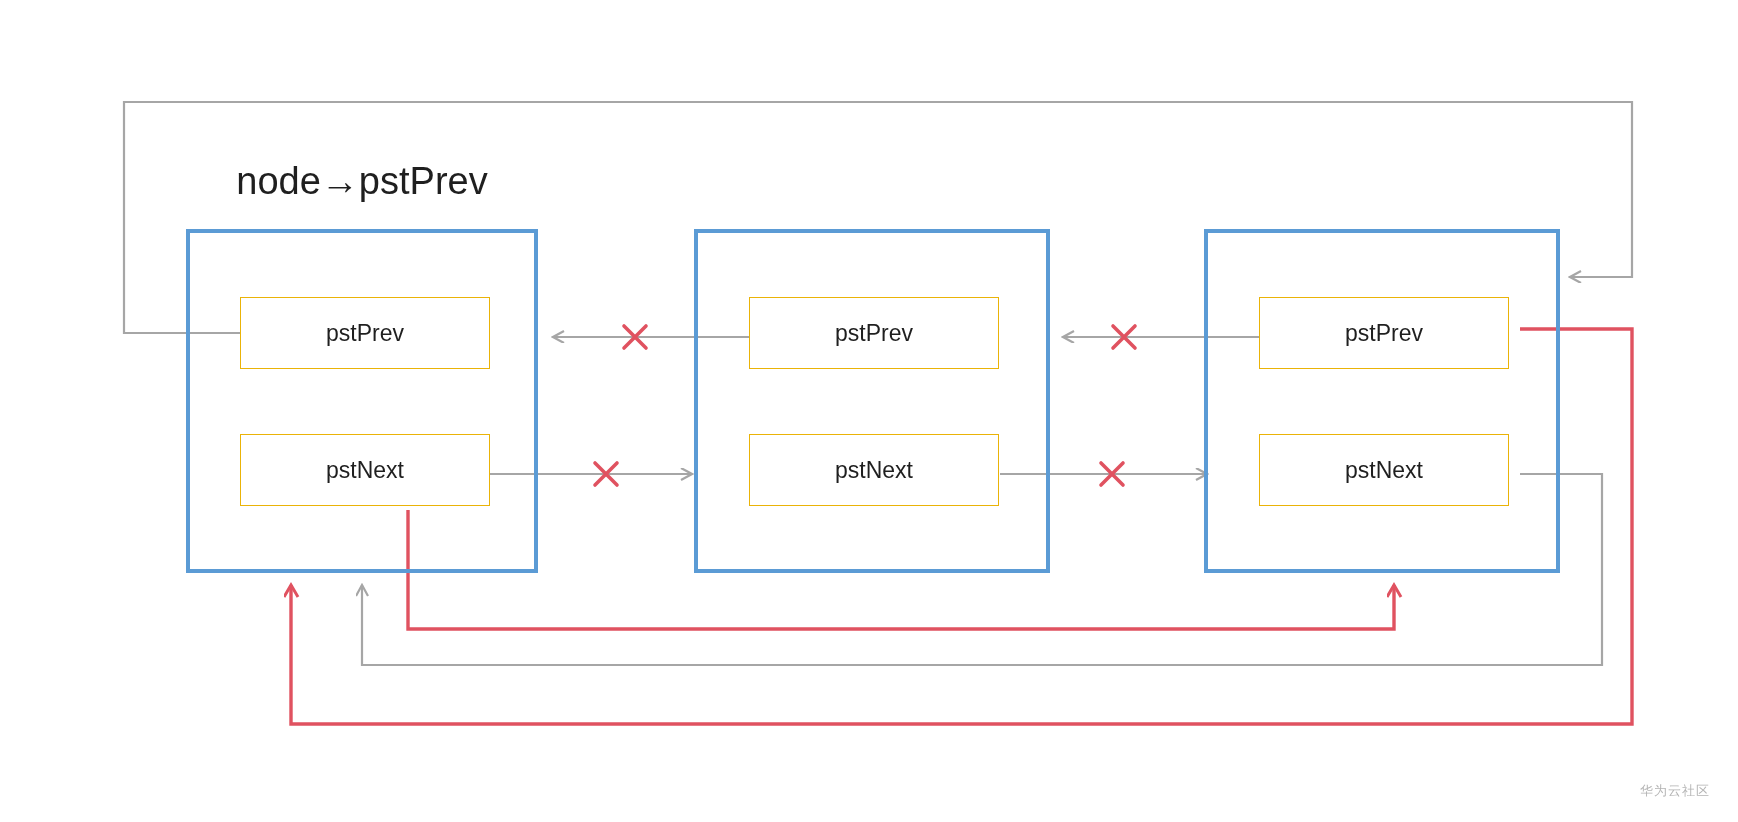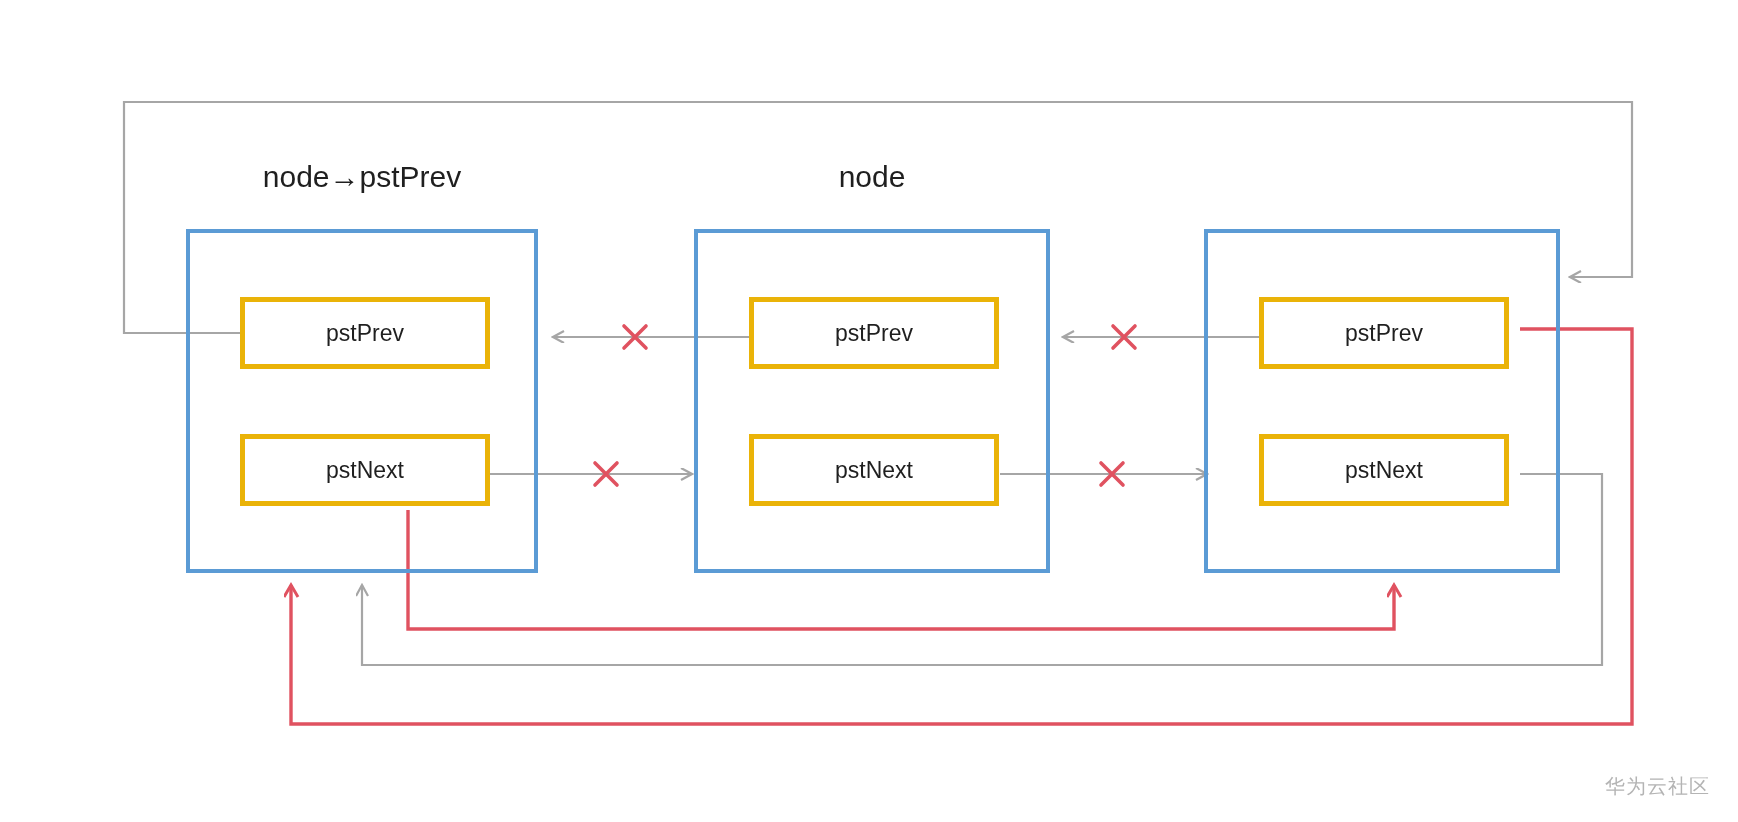--- a/index.html
+++ b/index.html
@@ -19,49 +19,49 @@
   }
   #diagram-svg {
     position: absolute;
     left: 0;
     top: 0;
     width: 1738px;
     height: 822px;
   }
   .node-title {
     position: absolute;
-    font-size: 30px;
+    font-size: 38px;
     color: #1f1f1f;
     white-space: nowrap;
     text-align: center;
     font-family: "Liberation Sans", sans-serif;
   }
   .node-box {
     position: absolute;
     border: 4px solid #5B9BD5;
     background: transparent;
     box-sizing: border-box;
   }
   .field-box {
     position: absolute;
-    border: 5px solid #eab308;
+    border: 1px solid #eab308;
     background: #ffffff;
     box-sizing: border-box;
     display: flex;
     align-items: center;
     justify-content: center;
     font-size: 23px;
     color: #1f1f1f;
     font-family: "Liberation Sans", sans-serif;
   }
   .watermark {
     position: absolute;
     right: 28px;
     bottom: 22px;
-    font-size: 20px;
+    font-size: 13px;
     color: #b4b4b4;
     letter-spacing: 1px;
     font-family: "DejaVu Sans", sans-serif;
   }
 </style>
 </head>
 <body>
 
 <div id="canvas">
 
@@ -119,21 +119,20 @@
     <g>
       <path d="M 1101 463 L 1123 485 M 1123 463 L 1101 485" stroke="#e05260" stroke-width="3.6" stroke-linecap="round" fill="none"></path>
     </g>
   </svg>
 
   <div class="node-title" style="left:186px; top:160px; width:352px;">node→pstPrev</div>
   <div class="node-box" style="left:186px; top:229px; width:352px; height:344px;"></div>
   <div class="field-box" style="left:240px; top:297px; width:250px; height:72px;">pstPrev</div>
   <div class="field-box" style="left:240px; top:434px; width:250px; height:72px;">pstNext</div>
 
-  <div class="node-title" style="left:694px; top:160px; width:356px;">node</div>
   <div class="node-box" style="left:694px; top:229px; width:356px; height:344px;"></div>
   <div class="field-box" style="left:749px; top:297px; width:250px; height:72px;">pstPrev</div>
   <div class="field-box" style="left:749px; top:434px; width:250px; height:72px;">pstNext</div>
 
   <div class="node-box" style="left:1204px; top:229px; width:356px; height:344px;"></div>
   <div class="field-box" style="left:1259px; top:297px; width:250px; height:72px;">pstPrev</div>
   <div class="field-box" style="left:1259px; top:434px; width:250px; height:72px;">pstNext</div>
 
   <div class="watermark">华为云社区</div>
 

